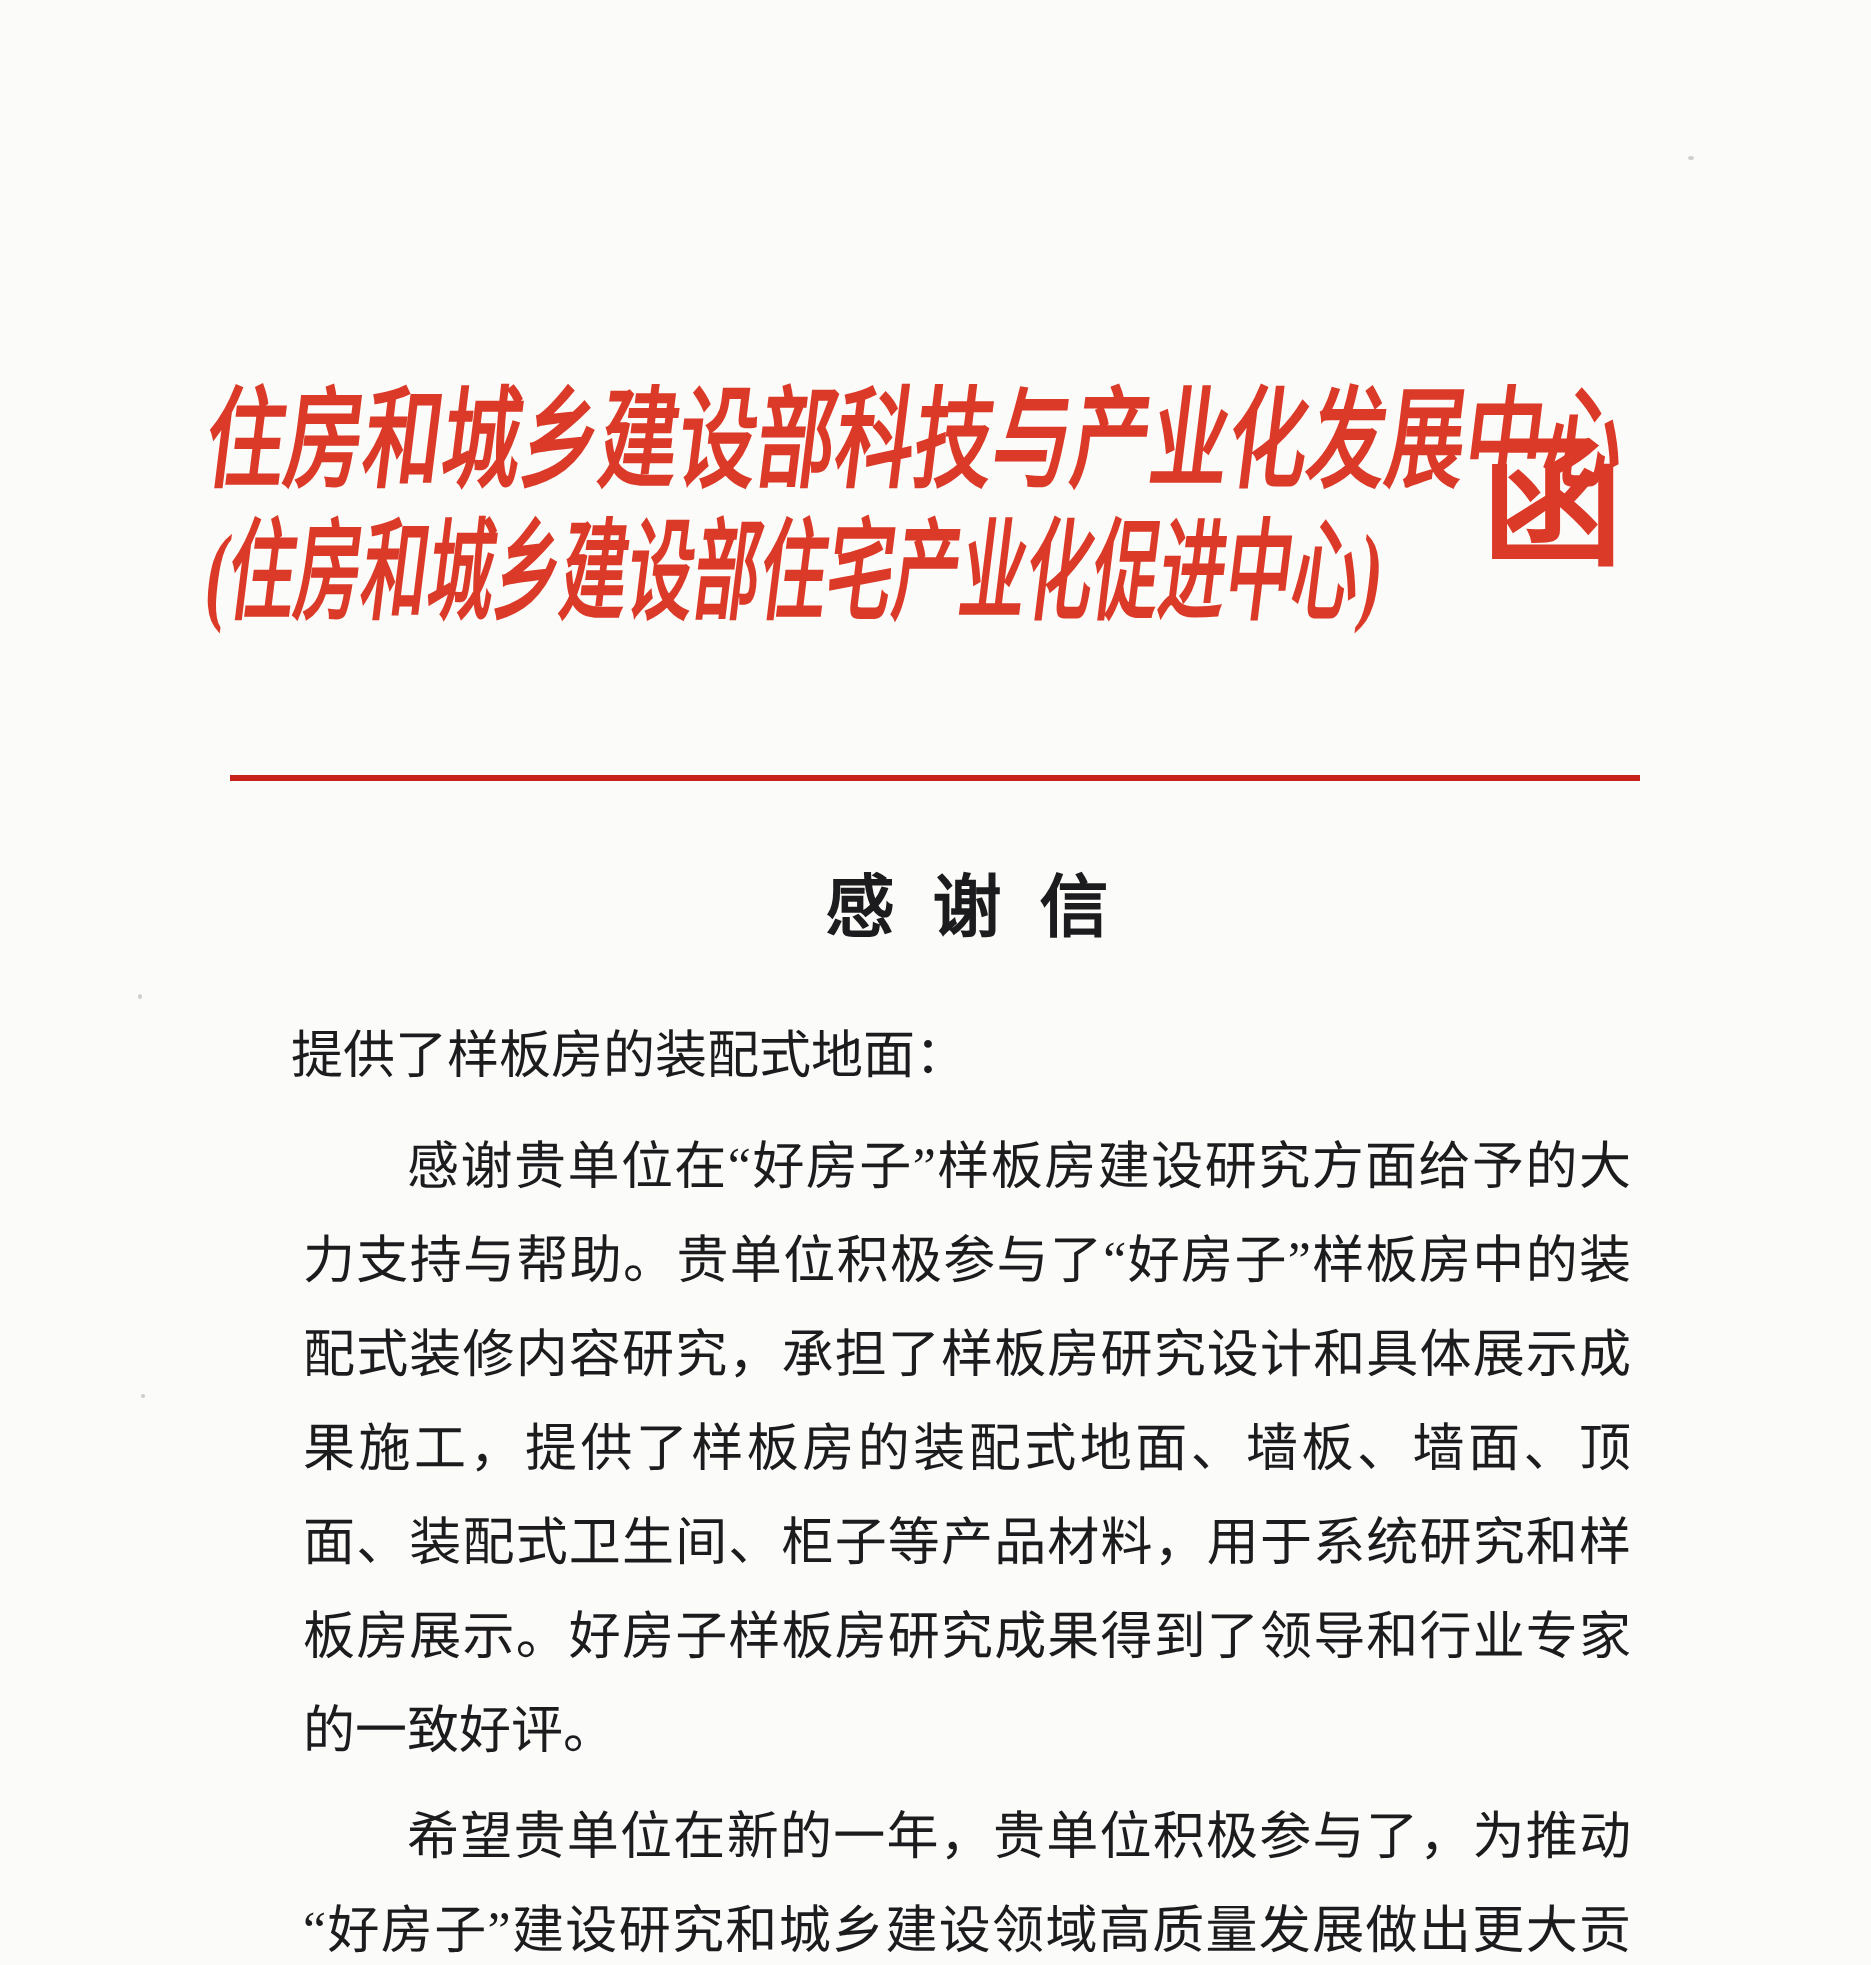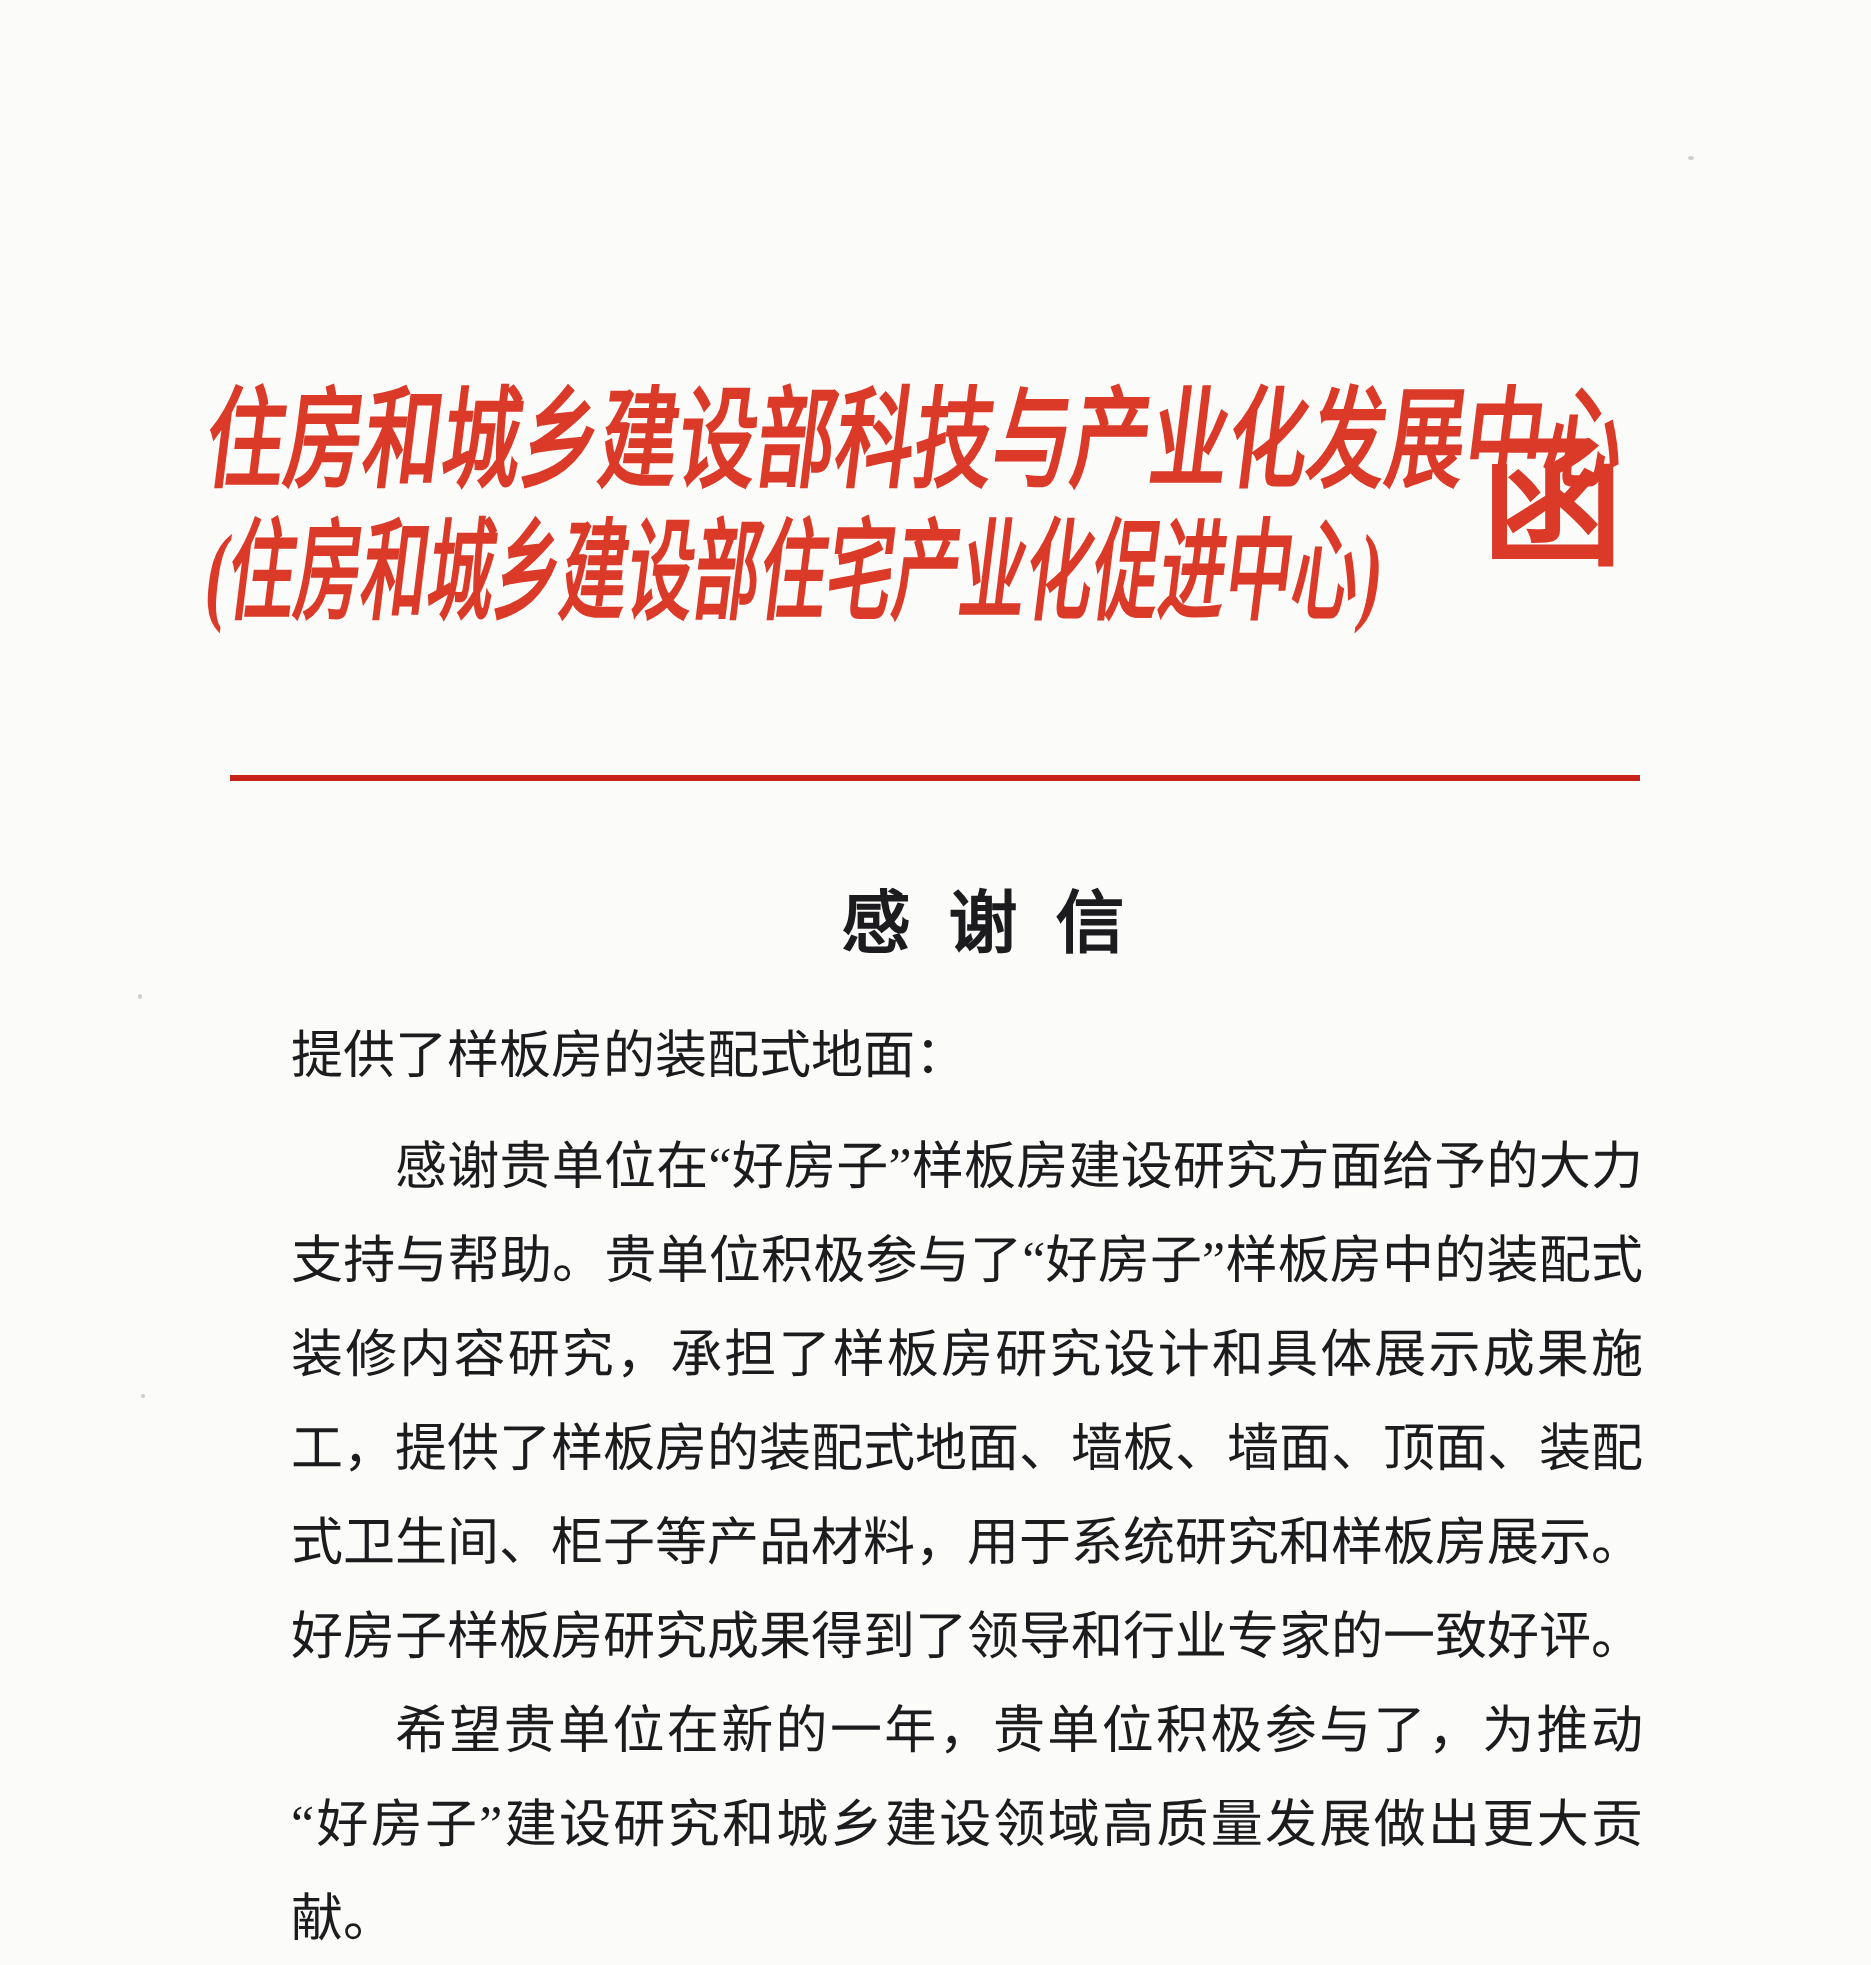--- a/index.html
+++ b/index.html
@@ -48,21 +48,21 @@
     height: 6.3px;
     background: var(--rule-red, #c8231b);
   }
 
   
   .doc-title {
     position: absolute;
     left: 291px;
     top: 867px;
     width: 1352px;
-    margin: 16px;
+    margin: 0;
     text-align: center;
     font-size: 69px;
     line-height: 1.2;
     font-weight: 700;
     letter-spacing: 0.55em;
     text-indent: 0.55em;
     color: var(--ink-black, #1c1c1e);
   }
 
   
@@ -71,21 +71,21 @@
     left: 291px;
     top: 1009px;
     width: 1352px;
     font-size: 52px;
     line-height: 94px;
     text-align: justify;
     text-justify: inter-character;
     z-index: 2;
   }
   .salutation { margin: 0 0 17.3px 0; }
-  .para { margin: 0; text-indent: 2em; word-break: break-all; }
+  .para { margin: 12px; text-indent: 2em; word-break: break-all; }
 
   
   .speck {
     position: absolute;
     background: #9a9a9a;
     border-radius: 50%;
     opacity: 0.45;
   }
   .speck-1 { left: 1688px; top: 156px;  width: 5.5px; height: 3.9px; }
   .speck-2 { left: 138px;  top: 994px; width: 3.9px; height: 5.1px; }

